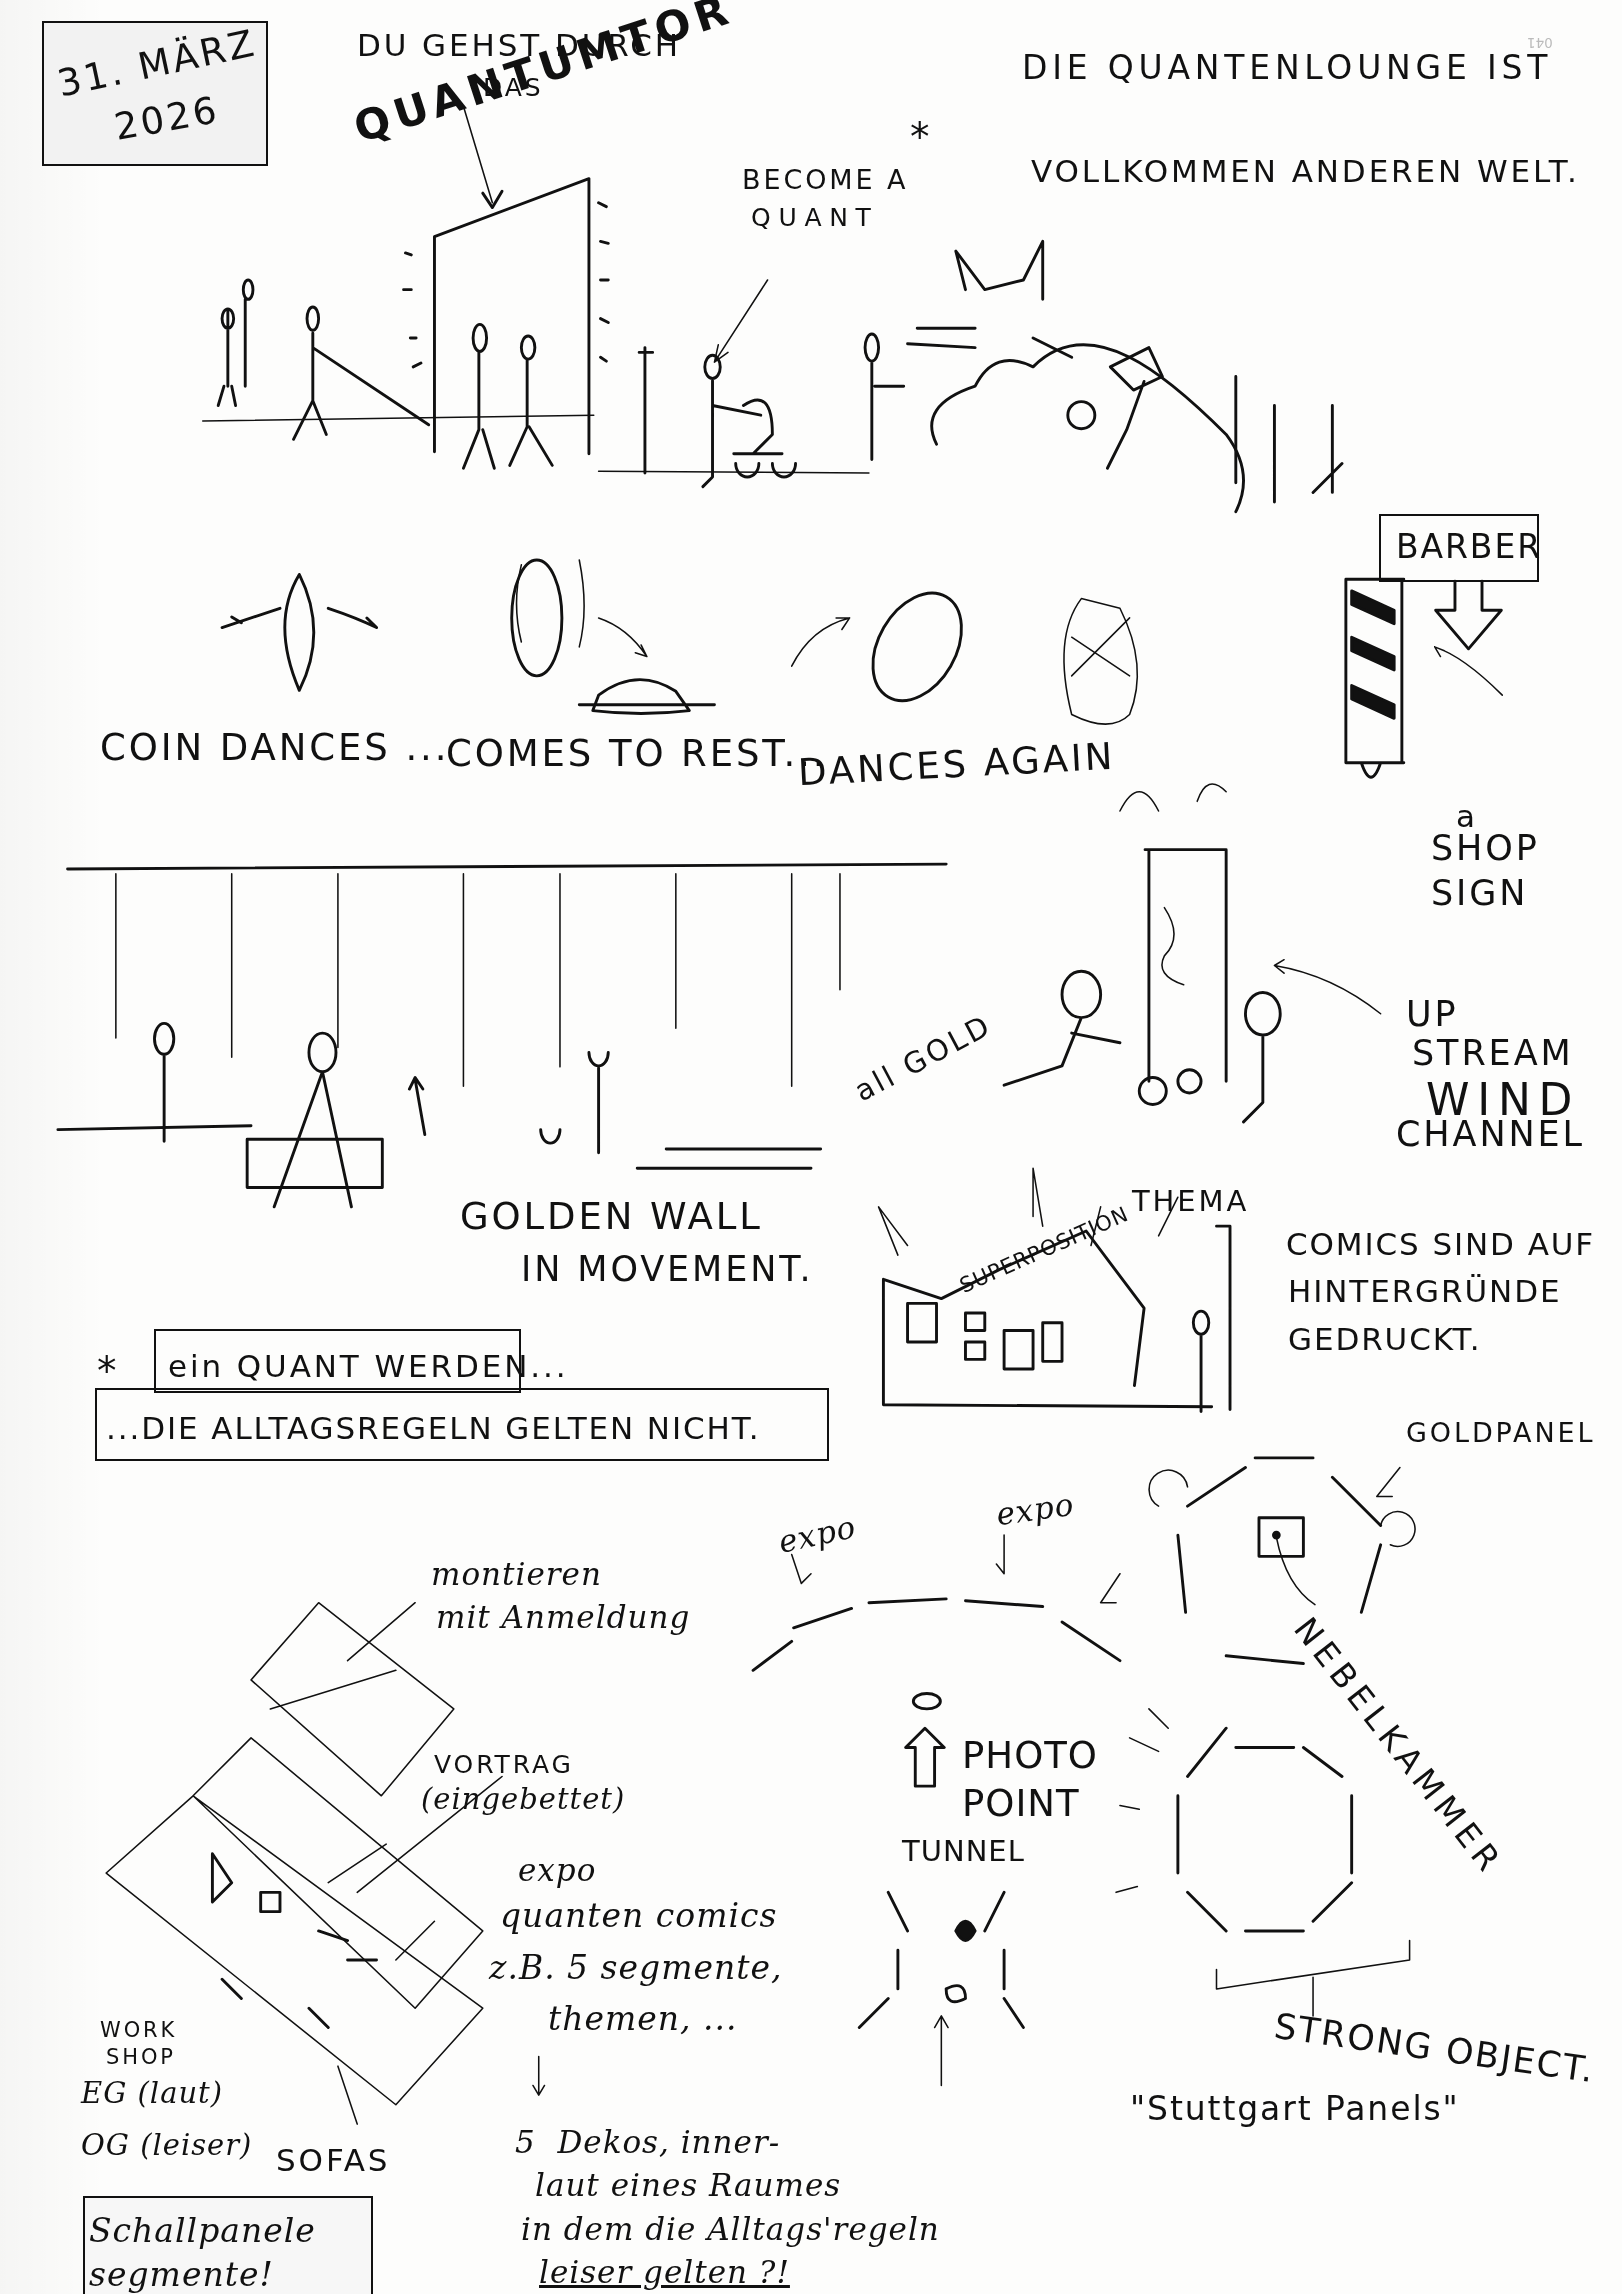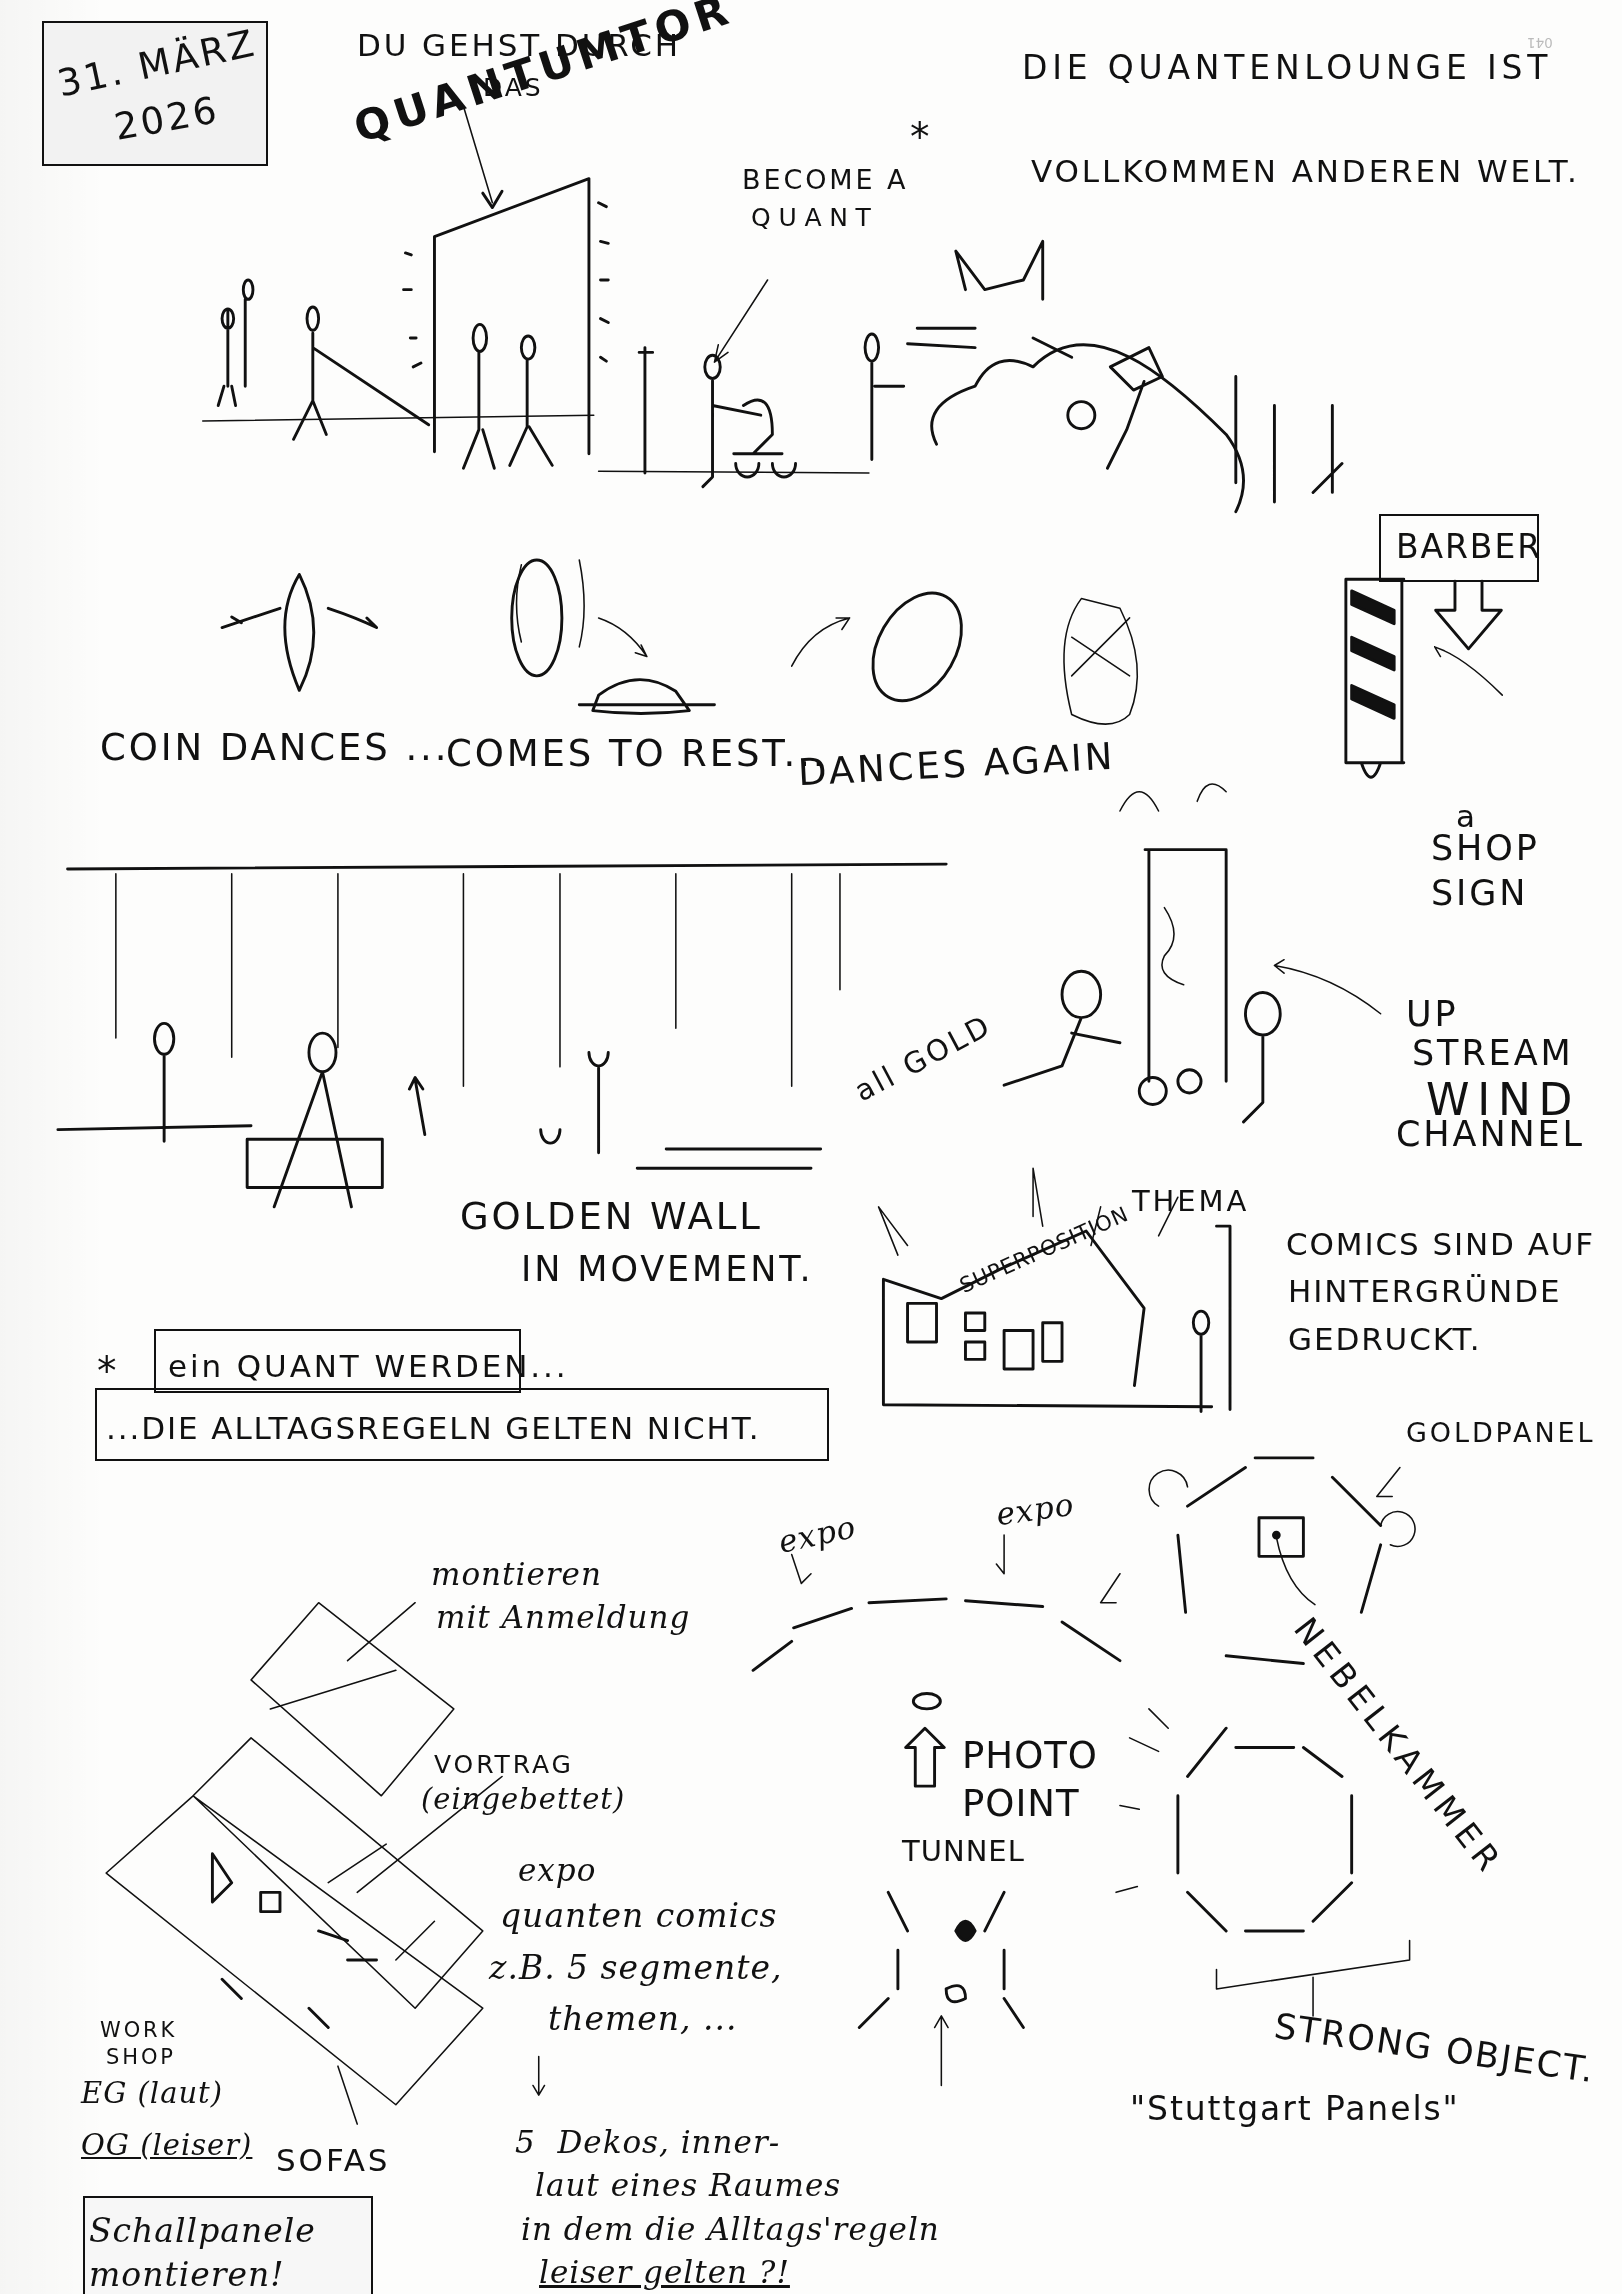--- a/index.html
+++ b/index.html
@@ -80,25 +80,25 @@
   <div class="txt script" style="left:436px;top:1599px;font-size:31px;">mit Anmeldung</div>
   <div class="txt caps" style="left:434px;top:1750px;font-size:25px;">VORTRAG</div>
   <div class="txt script" style="left:421px;top:1782px;font-size:29px;">(eingebettet)</div>
   <div class="txt script" style="left:518px;top:1852px;font-size:31px;">expo</div>
   <div class="txt script" style="left:500px;top:1896px;font-size:33px;">quanten comics</div>
   <div class="txt script" style="left:489px;top:1948px;font-size:33px;">z.B. 5 segmente,</div>
   <div class="txt script" style="left:548px;top:1999px;font-size:33px;">themen, ...</div>
   <div class="txt caps" style="left:100px;top:2018px;font-size:21px;">WORK</div>
   <div class="txt caps" style="left:106px;top:2045px;font-size:21px;">SHOP</div>
   <div class="txt script" style="left:81px;top:2076px;font-size:29px;">EG (laut)</div>
-  <div class="txt script" style="left:81px;top:2128px;font-size:29px;text-decoration:underline;">OG (leiser)</div>
+  <div class="txt script" style="left:81px;top:2128px;font-size:29px;">OG (leiser)</div>
   <div class="txt caps" style="left:276px;top:2142px;font-size:31px;">SOFAS</div>
   <div class="note-box"></div>
   <div class="txt script" style="left:89px;top:2211px;font-size:33px;">Schallpanele</div>
-  <div class="txt script" style="left:89px;top:2255px;font-size:33px;">montieren!</div>
+  <div class="txt script" style="left:89px;top:2255px;font-size:33px;">segmente!</div>
 
   <div class="txt script" style="left:778px;top:1516px;font-size:31px;transform:rotate(-12deg);">expo</div>
   <div class="txt script" style="left:996px;top:1491px;font-size:31px;transform:rotate(-8deg);">expo</div>
   <div class="txt caps" style="left:962px;top:1734px;font-size:37px;letter-spacing:1px;">PHOTO</div>
   <div class="txt caps" style="left:962px;top:1782px;font-size:37px;letter-spacing:1px;">POINT</div>
   <div class="txt caps" style="left:902px;top:1834px;font-size:29px;letter-spacing:1px;">TUNNEL</div>
   <div class="txt script" style="left:515px;top:2124px;font-size:31px;">5  Dekos, inner-</div>
   <div class="txt script" style="left:535px;top:2167px;font-size:31px;">laut eines Raumes</div>
   <div class="txt script" style="left:521px;top:2211px;font-size:31px;">in dem die Alltags'regeln</div>
   <div class="txt script" style="left:539px;top:2254px;font-size:31px;text-decoration:underline;">leiser gelten ?!</div>

